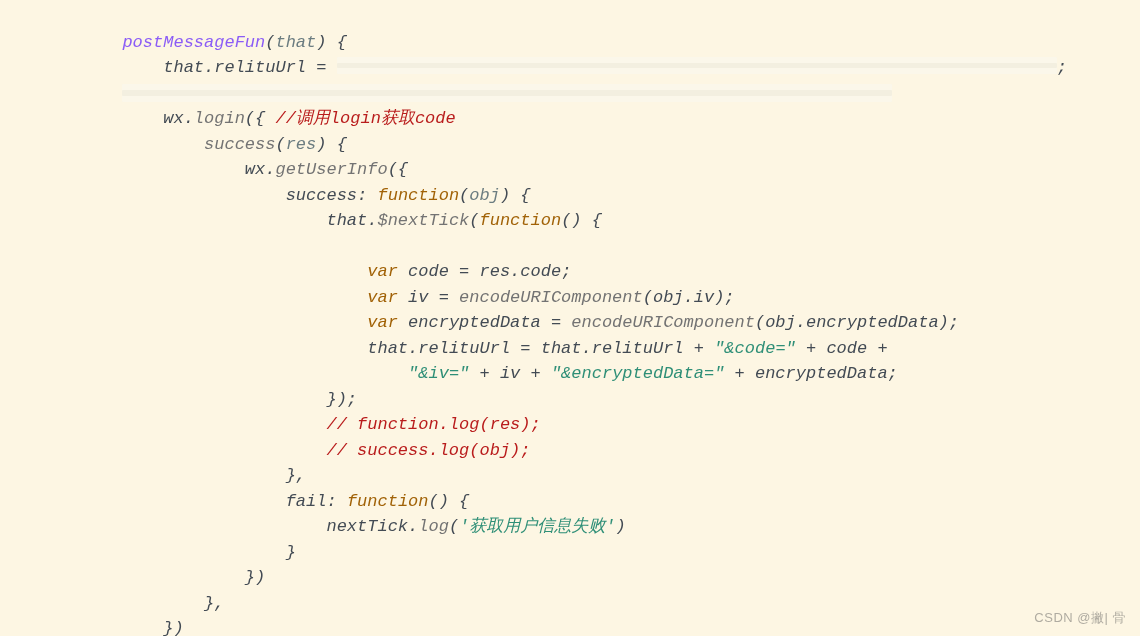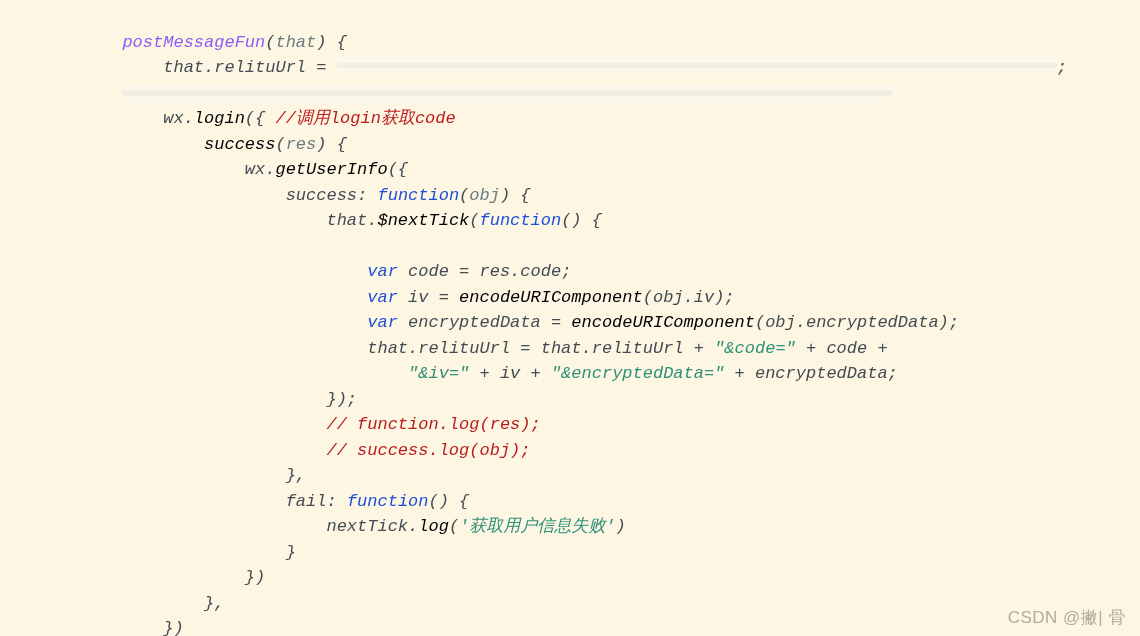--- a/index.html
+++ b/index.html
@@ -17,22 +17,22 @@
   }
   .code {
     padding: 4px 0 0 0;
     white-space: pre;
   }
   .tok-func    { color: #8b5cf6; }
   .tok-param   { color: #6b7c80; font-style: italic; }
   .tok-id      { color: #434b54; font-style: italic; }
   .tok-punct   { color: #434b54; }
   .tok-op      { color: #434b54; }
-  .tok-method  { color: #000000; font-style: italic; }
-  .tok-keyword { color: #1d4ed8; font-style: italic; }
+  .tok-method  { color: #737373; font-style: italic; }
+  .tok-keyword { color: #a16207; font-style: italic; }
   .tok-comment { color: #b91c1c; font-style: italic; }
   .tok-string  { color: #2f8f77; font-style: italic; }
 
   .redact {
     display: inline-block;
     height: 1em;
     background: #f3efe0;
     vertical-align: -2px;
     border-radius: 1px;
     box-shadow: inset 0 6px 0 #fbf7ea, inset 0 -6px 0 #fbf7ea;
@@ -45,21 +45,21 @@
     border-radius: 1px;
     box-shadow: inset 0 6px 0 #fbf7ea, inset 0 -6px 0 #fbf7ea;
   }
 
   .watermark {
     position: absolute;
     right: 14px;
     bottom: 6px;
     font-style: normal;
     font-family: sans-serif;
-    font-size: 17px;
+    font-size: 13px;
     color: rgba(80,80,80,0.45);
     letter-spacing: 0.5px;
   }
 </style>
 </head>
 <body>
 
 <div class="code">
 <span>            </span><span class="tok-func">postMessageFun</span><span class="tok-punct">(</span><span class="tok-param">that</span><span class="tok-punct">) {</span>
 <span>                </span><span class="tok-id">that</span><span class="tok-punct">.</span><span class="tok-id">relituUrl</span><span class="tok-op"> = </span><span class="redact" style="width:720px"></span><span class="tok-punct">;</span>

